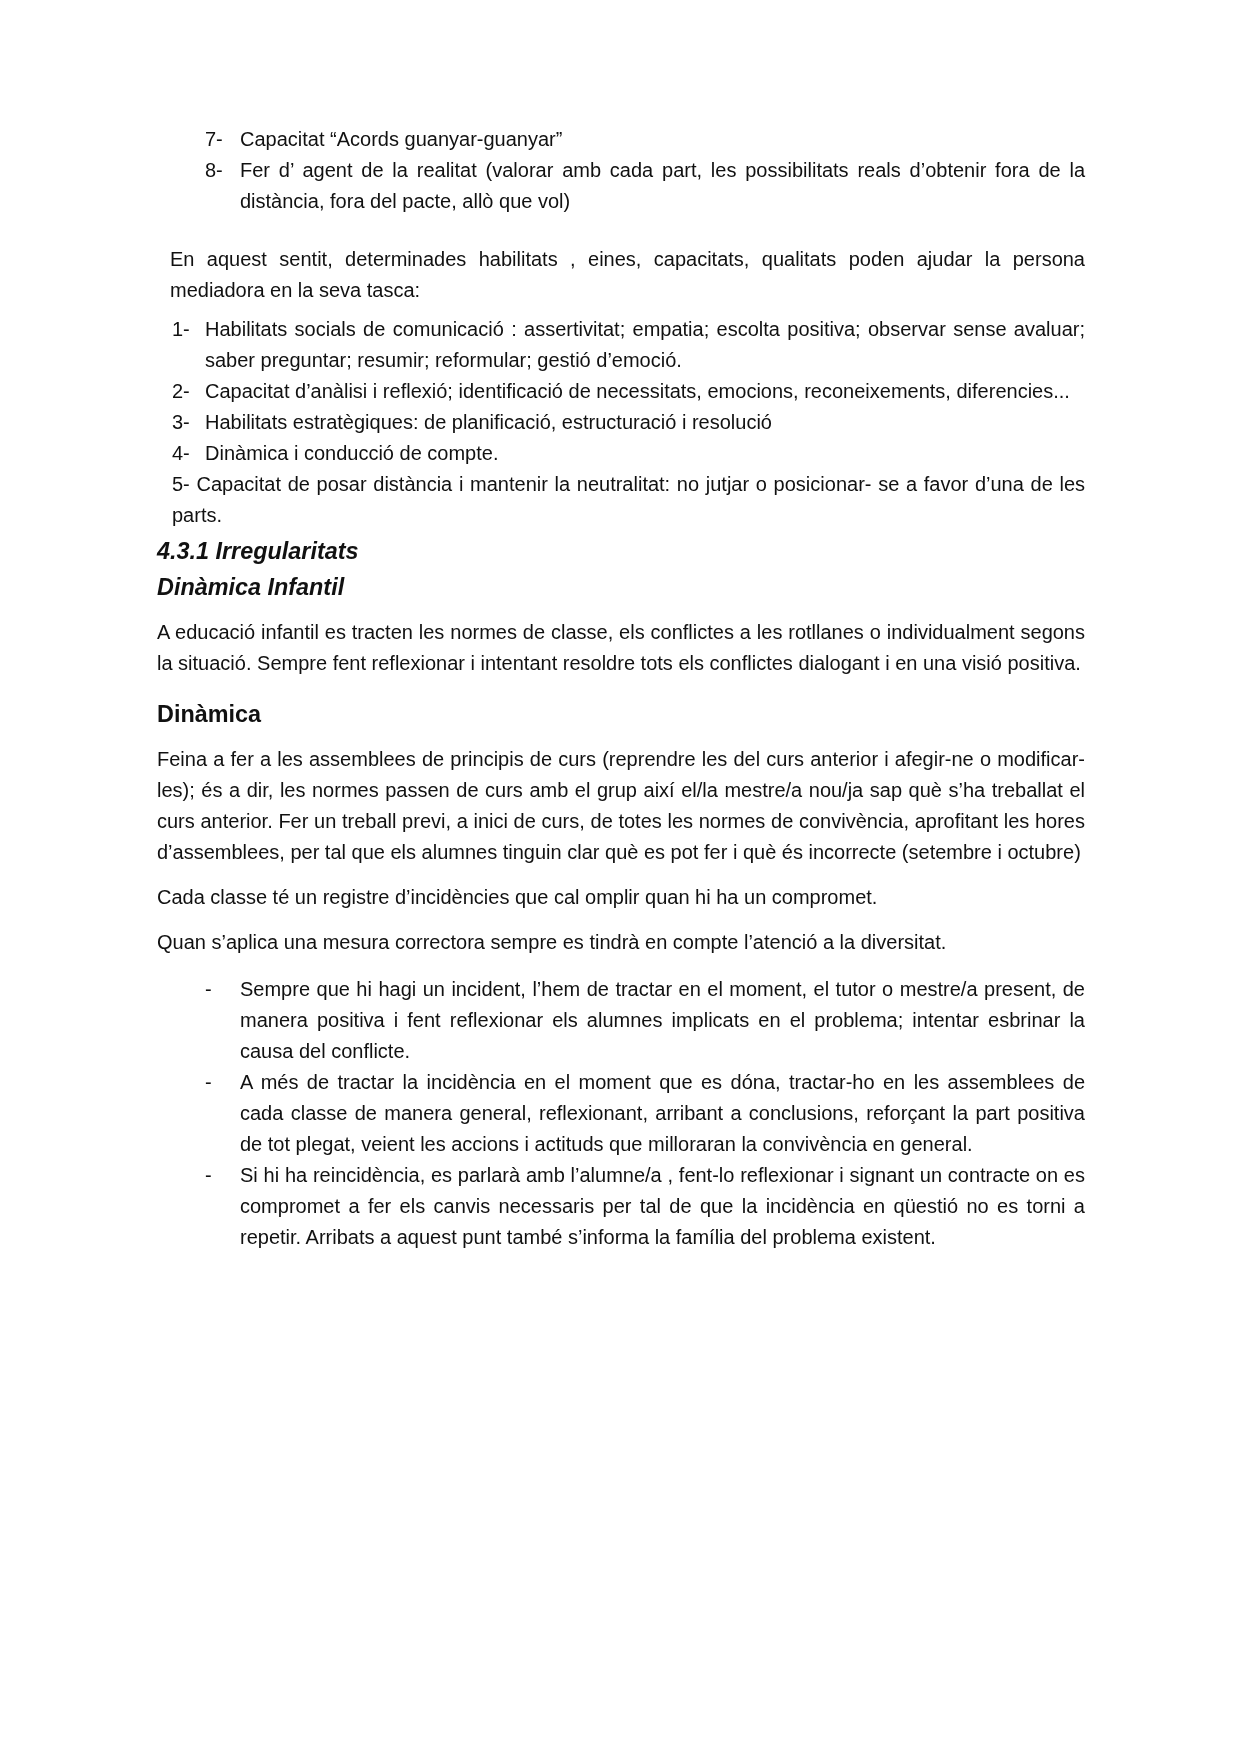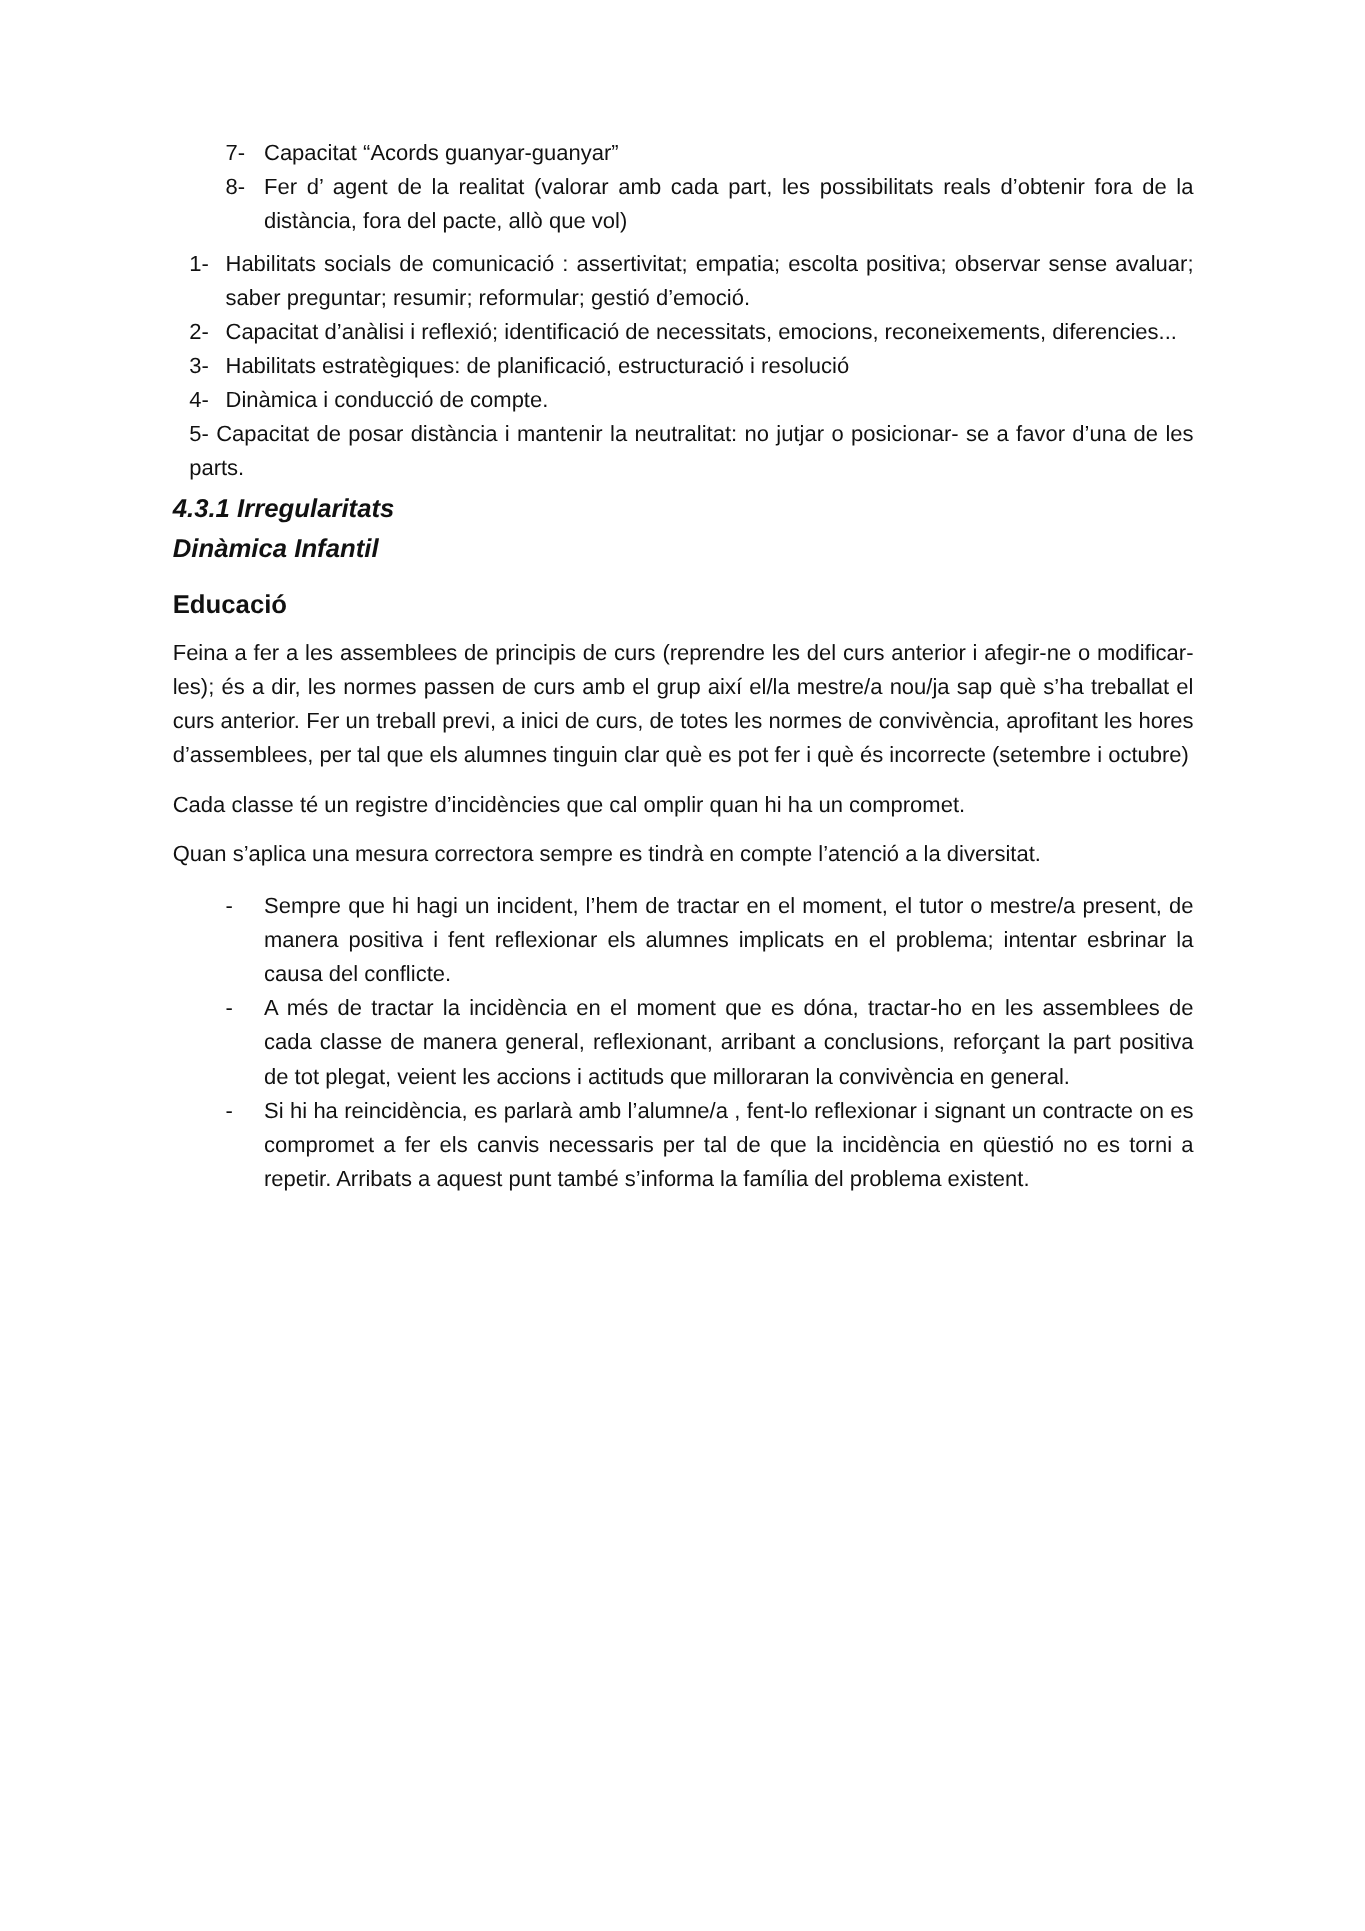--- a/index.html
+++ b/index.html
@@ -95,20 +95,21 @@
     <li class="hang-item">
       <span class="marker">7-</span>
       <span class="item-text">Capacitat “Acords guanyar-guanyar”</span>
     </li>
     <li class="hang-item">
       <span class="marker">8-</span>
       <span class="item-text">Fer d’ agent de la realitat (valorar amb cada part, les possibilitats reals d’obtenir fora de la distància, fora del pacte, allò que vol)</span>
     </li>
   </ol>
 
+  <p class="intro">En aquest sentit, determinades habilitats , eines, capacitats, qualitats poden ajudar la persona mediadora en la seva tasca:</p>
 
   <ol class="skills-list">
     <li class="hang-item">
       <span class="marker">1-</span>
       <span class="item-text">Habilitats socials de comunicació : assertivitat; empatia; escolta positiva; observar sense avaluar; saber preguntar; resumir; reformular; gestió d’emoció.</span>
     </li>
     <li class="hang-item">
       <span class="marker">2-</span>
       <span class="item-text">Capacitat d’anàlisi i reflexió; identificació de necessitats, emocions, reconeixements, diferencies...</span>
     </li>
@@ -122,22 +123,23 @@
     </li>
     <li class="flush-item">
       <span>5-</span>
       <span>Capacitat de posar distància i mantenir la neutralitat: no jutjar o posicionar- se a favor d’una de les parts.</span>
     </li>
   </ol>
 
   <h3 class="h-sub">4.3.1 Irregularitats</h3>
   <h3 class="h-sub">Dinàmica Infantil</h3>
 
+  <p class="para">A educació infantil es tracten les normes de classe, els conflictes a les rotllanes o individualment segons la situació. Sempre fent reflexionar i intentant resoldre tots els conflictes dialogant i en una visió positiva.</p>
 
-  <h3 class="h-section">Educació</h3>
+  <h3 class="h-section">Dinàmica</h3>
 
 
   <p class="para">Feina a fer a les assemblees de principis de curs (reprendre les del curs anterior i afegir-ne o modificar-les); és a dir, les normes passen de curs amb el grup així el/la mestre/a nou/ja sap què s’ha treballat el curs anterior. Fer un treball previ, a inici de curs, de totes les normes de convivència, aprofitant les hores d’assemblees, per tal que els alumnes tinguin clar què es pot fer i què és incorrecte (setembre i octubre)</p>
 
   <p class="para">Cada classe té un registre d’incidències que cal omplir quan hi ha un compromet.</p>
 
   <p class="para">Quan s’aplica una mesura correctora sempre es tindrà en compte l’atenció a la diversitat.</p>
 
   <ul class="dash-list">
     <li class="hang-item">

